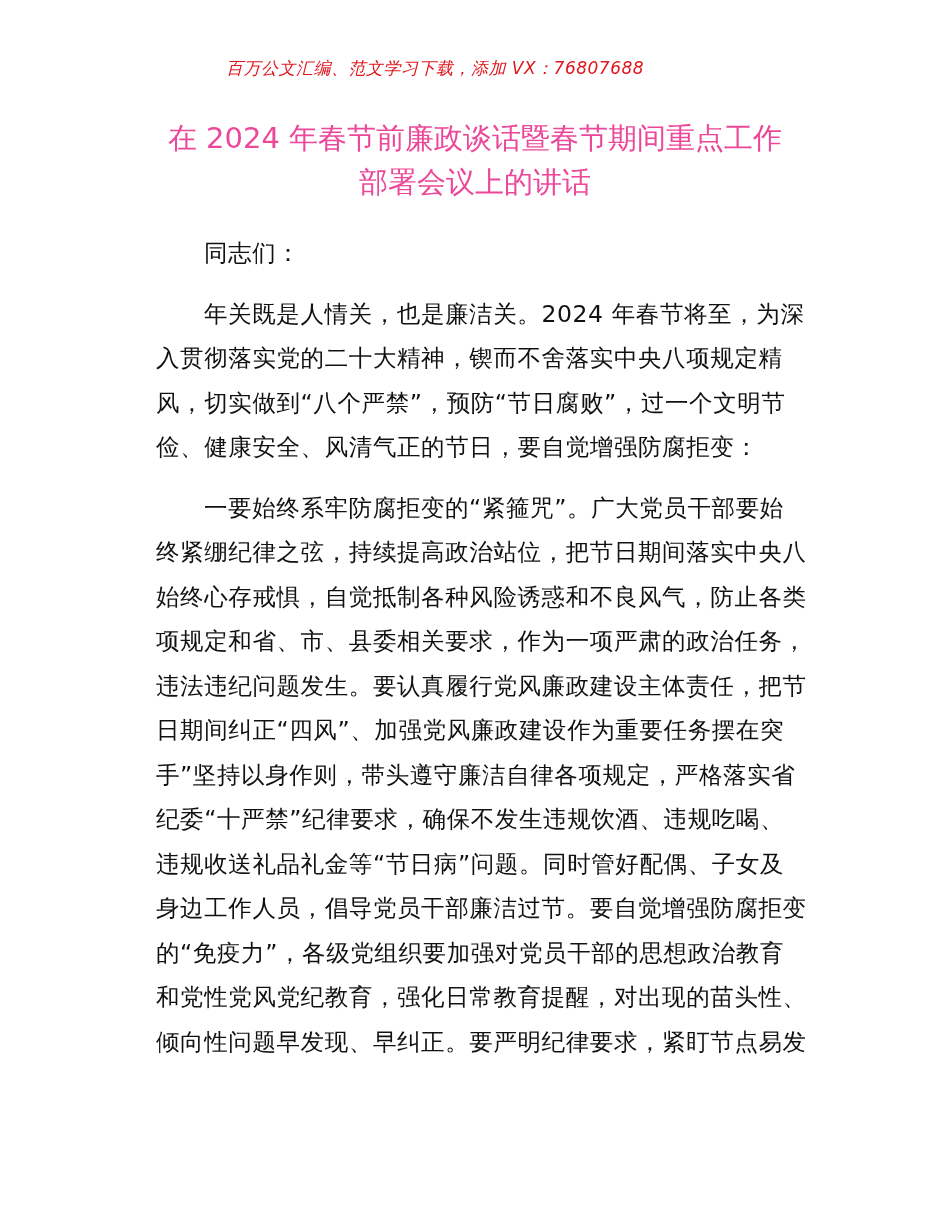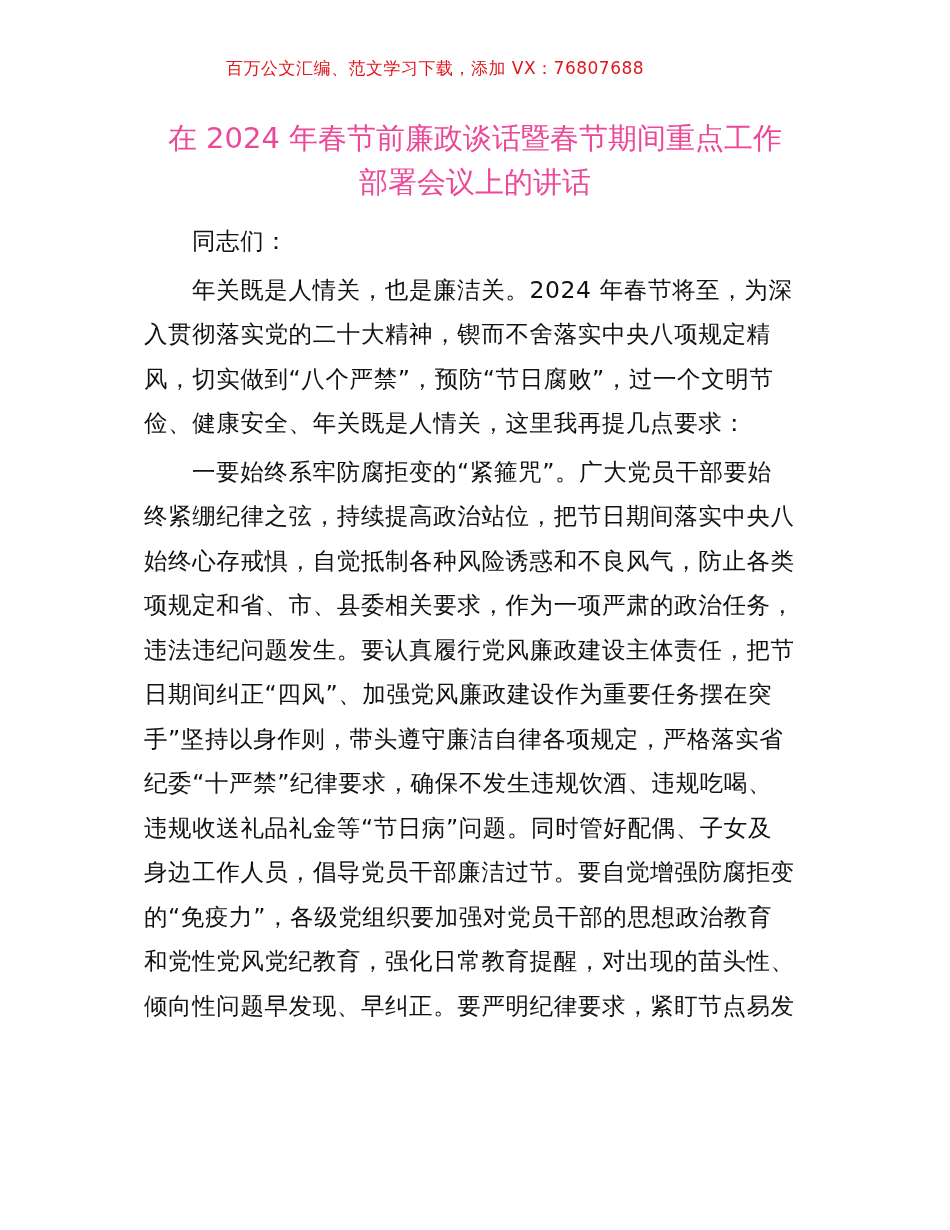--- a/index.html
+++ b/index.html
@@ -1,45 +1,45 @@
 <!DOCTYPE html>
 <html><head>
 <meta charset="utf-8">
 <style>
   html, body { margin: 0; padding: 0; background: #ffffff; }
   body { width: 950px; height: 1230px; position: relative; overflow: hidden;
          font-family: "DejaVu Sans", "Liberation Sans", sans-serif; color: #111; }
   .header { position: absolute; top: 57px; left: 0; width: 870px; text-align: center;
-            font-size: 17px; color: #e0161e; letter-spacing: 0.5px; }
+            font-size: 17px; color: #e0161e; letter-spacing: 0.5px; font-style: italic; }
   .title { position: absolute; top: 116px; left: 140px; width: 670px; text-align: center;
            font-size: 29px; line-height: 44px; color: #ec4899; letter-spacing: 0px; }
   .body-text { position: absolute; top: 215px; left: 140px; width: 672px;
                font-size: 23.5px; line-height: 44.5px; letter-spacing: 0.6px; }
-  .para { margin: 4px; text-align: justify; }
+  .para { margin: 16px; text-align: justify; }
   .indent { text-indent: 48px; }
   .line { display: block; white-space: nowrap; }
 </style>
 </head>
 <body>
 
 <div class="header">百万公文汇编、范文学习下载，添加 VX：76807688</div>
 
 <div class="title">
   <span class="line">在 2024 年春节前廉政谈话暨春节期间重点工作</span>
   <span class="line">部署会议上的讲话</span>
 </div>
 
 <div class="body-text">
   <p class="para indent">同志们：</p>
 
   <p class="para">
     <span class="line indent">年关既是人情关，也是廉洁关。2024 年春节将至，为深</span>
     <span class="line">入贯彻落实党的二十大精神，锲而不舍落实中央八项规定精</span>
     <span class="line">风，切实做到“八个严禁”，预防“节日腐败”，过一个文明节</span>
-    <span class="line">俭、健康安全、年关既是人情关，这里我再提几点要求：</span>
+    <span class="line">俭、健康安全、风清气正的节日，要自觉增强防腐拒变：</span>
   </p>
 
   <p class="para">
     <span class="line indent">一要始终系牢防腐拒变的“紧箍咒”。广大党员干部要始</span>
     <span class="line">终紧绷纪律之弦，持续提高政治站位，把节日期间落实中央八</span>
     <span class="line">始终心存戒惧，自觉抵制各种风险诱惑和不良风气，防止各类</span>
     <span class="line">项规定和省、市、县委相关要求，作为一项严肃的政治任务，</span>
     <span class="line">违法违纪问题发生。要认真履行党风廉政建设主体责任，把节</span>
     <span class="line">日期间纠正“四风”、加强党风廉政建设作为重要任务摆在突</span>
     <span class="line">手”坚持以身作则，带头遵守廉洁自律各项规定，严格落实省</span>

